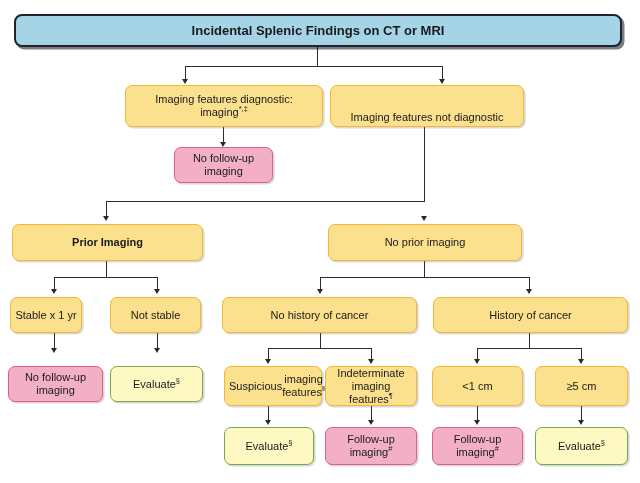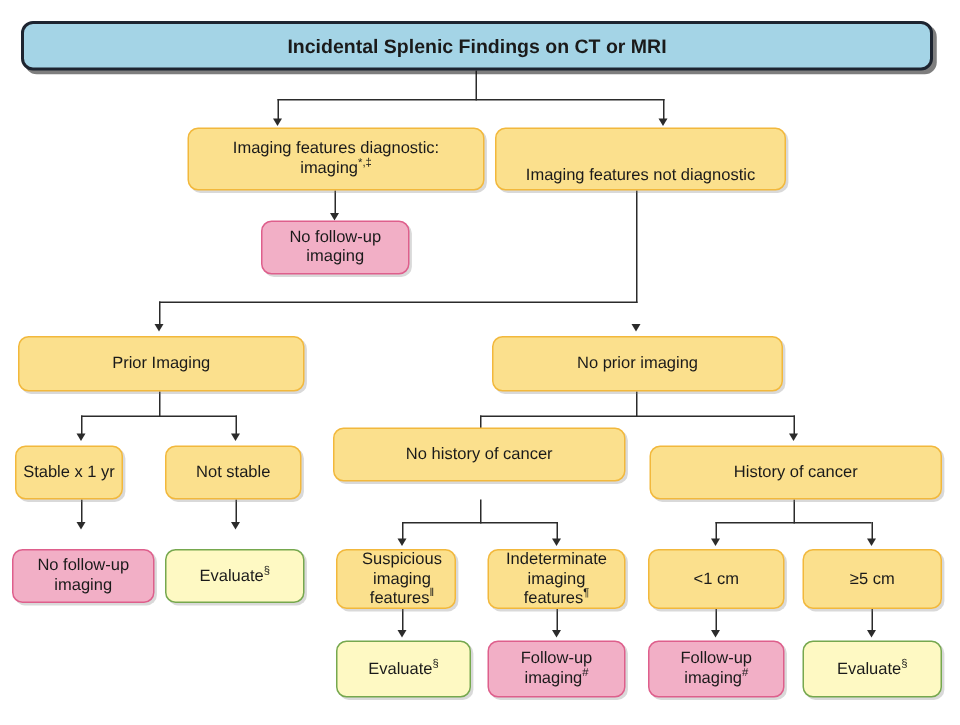--- a/index.html
+++ b/index.html
@@ -101,21 +101,21 @@
     <span class="lbl">No follow-up</span>
     <span class="lbl">imaging</span>
   </div>
 
   <div class="vline" style="left:424px;top:127px;height:75px;"></div>
   <div class="hline" style="left:106px;top:201px;width:319px;"></div>
   <div class="vline" style="left:106px;top:201px;height:17px;"></div>
   <div class="arrow" style="left:102.5px;top:216px;"></div>
   <div class="arrow" style="left:420.5px;top:216px;"></div>
 
-  <div class="node yellow" style="left:12px;top:224px;width:191px;height:37px;">
+  <div class="node yellow" style="left:12px;top:224px;width:191px;height:37px;font-weight:bold;">
     <span class="lbl">Prior Imaging</span>
   </div>
 
   <div class="node yellow" style="left:328px;top:224px;width:194px;height:37px;">
     <span class="lbl">No prior imaging</span>
   </div>
 
   <div class="vline" style="left:106px;top:261px;height:17px;"></div>
   <div class="hline" style="left:54px;top:277px;width:104px;"></div>
   <div class="vline" style="left:54px;top:277px;height:14px;"></div>
@@ -131,21 +131,21 @@
   <div class="arrow" style="left:525.5px;top:289px;"></div>
 
   <div class="node yellow" style="left:10px;top:297px;width:72px;height:36px;">
     <span class="lbl">Stable x 1 yr</span>
   </div>
 
   <div class="node yellow" style="left:110px;top:297px;width:91px;height:36px;">
     <span class="lbl">Not stable</span>
   </div>
 
-  <div class="node yellow" style="left:222px;top:285px;width:195px;height:36px;">
+  <div class="node yellow" style="left:222px;top:297px;width:195px;height:36px;">
     <span class="lbl">No history of cancer</span>
   </div>
 
   <div class="node yellow" style="left:433px;top:297px;width:195px;height:36px;">
     <span class="lbl">History of cancer</span>
   </div>
 
   <div class="vline" style="left:54px;top:333px;height:17px;"></div>
   <div class="arrow" style="left:50.5px;top:348px;"></div>
 
@@ -168,21 +168,21 @@
 
   <div class="node pink" style="left:8px;top:366px;width:95px;height:36px;flex-direction:column;">
     <span class="lbl">No follow-up</span>
     <span class="lbl">imaging</span>
   </div>
 
   <div class="node green" style="left:110px;top:366px;width:93px;height:36px;">
     <span class="lbl"><span>Evaluate</span><sup>§</sup></span>
   </div>
 
-  <div class="node yellow" style="left:224px;top:366px;width:80px;height:40px;flex-direction:column;padding-left:12px;">
+  <div class="node yellow" style="left:224px;top:366px;width:98px;height:40px;flex-direction:row;padding-left:12px;">
     <span class="lbl">Suspicious</span>
     <span class="lbl"><span>imaging features</span><sup>‖</sup></span>
   </div>
 
   <div class="node yellow" style="left:325px;top:366px;width:92px;height:40px;flex-direction:column;">
     <span class="lbl">Indeterminate</span>
     <span class="lbl"><span>imaging features</span><sup>¶</sup></span>
   </div>
 
   <div class="node yellow" style="left:432px;top:366px;width:91px;height:40px;">

